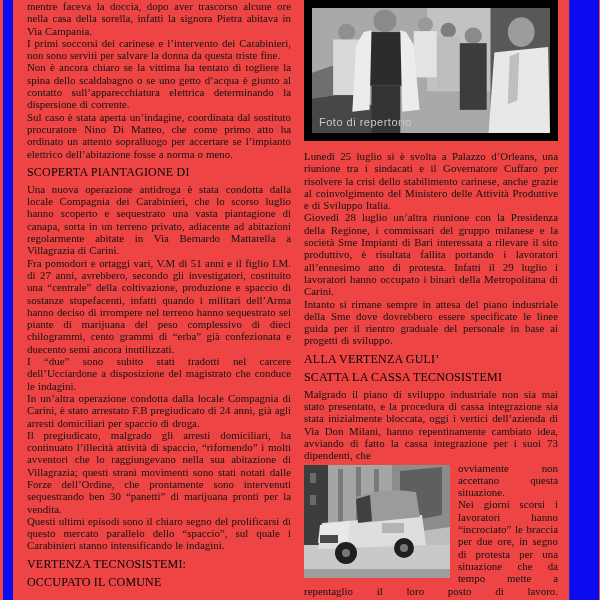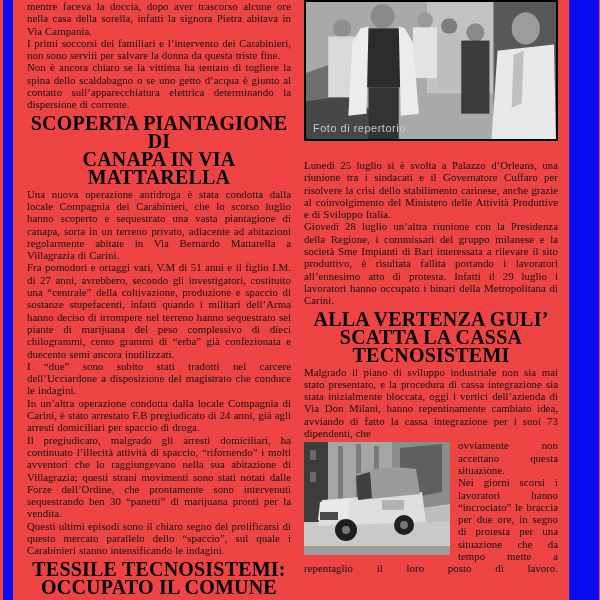--- a/index.html
+++ b/index.html
@@ -26,32 +26,32 @@
 
   p.body {
     margin:0; padding:0;
     font-size:10.9px; line-height:12.3px;
     text-align:justify;
     word-spacing:0.3px;
   }
   p.stretch { text-align-last: justify; }
 
   .head {
-    text-align:center; font-weight:bold; color:#000;
-    font-size:20px; line-height:18px;
+    text-align:left; font-weight:normal; color:#000;
+    font-size:12px; line-height:18px;
     margin:3px 0 2px 0; letter-spacing:0.2px;
   }
   .head .hline { display:block; }
 
   .photo-top {
     position:relative;
     width:254px; height:141px; box-sizing:border-box;
-    border:2px solid #000000;
+    border:8px solid #000000;
     background:#9a9a9a;
-    margin-bottom:18px;
+    margin-bottom:9px;
     text-decoration:underline;
   }
   .photo-top svg { display:block; width:100%; height:100%; }
   .photo-caption {
     position:absolute; left:7px; bottom:5px;
     font-family:"Liberation Sans", sans-serif;
     font-size:11px; color:#c9c9c9; letter-spacing:0.5px;
   }
 
   .wrap-zone { overflow:hidden; }
@@ -68,37 +68,37 @@
 
 <div class="page">
 
   <div class="band band-left" style="background: rgb(11, 11, 240);"></div>
   <div class="band band-right" style="background: rgb(11, 11, 240);"></div>
 
   <div class="content">
 
     <div class="col col-left">
       <p class="body">mentre faceva la doccia, dopo aver trascorso alcune ore nella casa della sorella, infatti la signora Pietra abitava in Via Campania.</p>
-      <p class="body">I primi soccorsi dei familiari e l’intervento dei Carabinieri, non sono serviti per salvare la donna da questa triste fine.</p>
+      <p class="body">I primi soccorsi dei carinese e l’intervento dei Carabinieri, non sono serviti per salvare la donna da questa triste fine.</p>
       <p class="body">Non è ancora chiaro se la vittima ha tentato di togliere la spina dello scaldabagno o se uno getto d’acqua è giunto al contatto sull’apparecchiatura elettrica determinando la dispersione di corrente.</p>
+      <p class="body">Sul caso è stata aperta un’indagine, coordinata dal sostituto procuratore Nino Di Matteo, che come primo atto ha ordinato un attento sopralluogo per accertare se l’impianto elettrico dell’abitazione fosse a norma o meno.</p>
 
       <div class="head">
         <span class="hline">SCOPERTA PIANTAGIONE DI</span>
-        <span class="hline">CANAPA IN VIA MATTARELLA</span>
       </div>
 
       <p class="body">Una nuova operazione antidroga è stata condotta dalla locale Compagnia dei Carabinieri, che lo scorso luglio hanno scoperto e sequestrato una vasta piantagione di canapa, sorta in un terreno privato, adiacente ad abitazioni regolarmente abitate in Via Bernardo Mattarella a Villagrazia di Carini.</p>
       <p class="body">Fra pomodori e ortaggi vari, V.M di 51 anni e il figlio I.M. di 27 anni, avrebbero, secondo gli investigatori, costituito una “centrale” della coltivazione, produzione e spaccio di sostanze stupefacenti, infatti quando i militari dell’Arma hanno deciso di irrompere nel terreno hanno sequestrato sei piante di marijuana del peso complessivo di dieci chilogrammi, cento grammi di “erba” già confezionata e duecento semi ancora inutilizzati.</p>
       <p class="body">I “due” sono subito stati tradotti nel carcere dell’Ucciardone a disposizione del magistrato che conduce le indagini.</p>
       <p class="body">In un’altra operazione condotta dalla locale Compagnia di Carini, è stato arrestato F.B pregiudicato di 24 anni, già agli arresti domiciliari per spaccio di droga.</p>
       <p class="body">Il pregiudicato, malgrado gli arresti domiciliari, ha continuato l’illecità attività di spaccio, “rifornendo” i molti avventori che lo raggiungevano nella sua abitazione di Villagrazia; questi strani movimenti sono stati notati dalle Forze dell’Ordine, che prontamente sono intervenuti sequestrando ben 30 “panetti” di marijuana pronti per la vendita.</p>
       <p class="body">Questi ultimi episodi sono il chiaro segno del prolificarsi di questo mercato parallelo dello “spaccio”, sul quale i Carabinieri stanno intensificando le indagini.</p>
 
       <div class="head">
-        <span class="hline">TESSILE TECNOSISTEMI:</span>
+        <span class="hline">VERTENZA TECNOSISTEMI:</span>
         <span class="hline">OCCUPATO IL COMUNE</span>
       </div>
 
     </div>
 
     <div class="col col-right">
 
       <div class="photo-top">
         <svg viewBox="0 0 248 135" preserveAspectRatio="none">
           <rect x="0" y="0" width="248" height="135" fill="#a9a9a9"></rect>
@@ -124,20 +124,21 @@
 
           <ellipse cx="218" cy="26" rx="14" ry="16" fill="#9c9c9c"></ellipse>
           <polygon points="190,48 246,42 248,135 184,135" fill="#e8e8e8"></polygon>
           <polygon points="206,52 216,48 214,100 204,104" fill="#bfbfbf"></polygon>
         </svg>
         <span class="photo-caption">Foto di repertorio</span>
       </div>
 
       <p class="body">Lunedì 25 luglio si è svolta a Palazzo d’Orleans, una riunione tra i sindacati e il Governatore Cuffaro  per risolvere la crisi dello stabilimento carinese, anche grazie al coinvolgimento del Ministero delle Attività Produttive e di Sviluppo Italia.</p>
       <p class="body">Giovedì 28 luglio un’altra riunione con la Presidenza della Regione, i commissari del gruppo milanese e la società Sme Impianti di Bari interessata a rilevare il sito produttivo, è risultata fallita portando i lavoratori all’ennesimo atto di protesta. Infatti il 29 luglio i lavoratori hanno occupato i binari della Metropolitana di Carini.</p>
+      <p class="body">Intanto si rimane sempre in attesa del piano industriale della Sme dove dovrebbero essere specificate le linee guida per il rientro graduale del personale in base ai progetti di sviluppo.</p>
 
       <div class="head">
         <span class="hline">ALLA VERTENZA GULI’</span>
         <span class="hline">SCATTA LA CASSA TECNOSISTEMI</span>
       </div>
 
       <p class="body">Malgrado il piano di sviluppo industriale non sia mai stato presentato, e la procedura di cassa integrazione sia stata inizialmente bloccata, oggi i vertici dell’azienda di Via Don Milani, hanno repentinamente cambiato idea, avviando di fatto la cassa integrazione per i suoi 73 dipendenti, che</p>
 
       <div class="wrap-zone">
         <div class="jeep">

